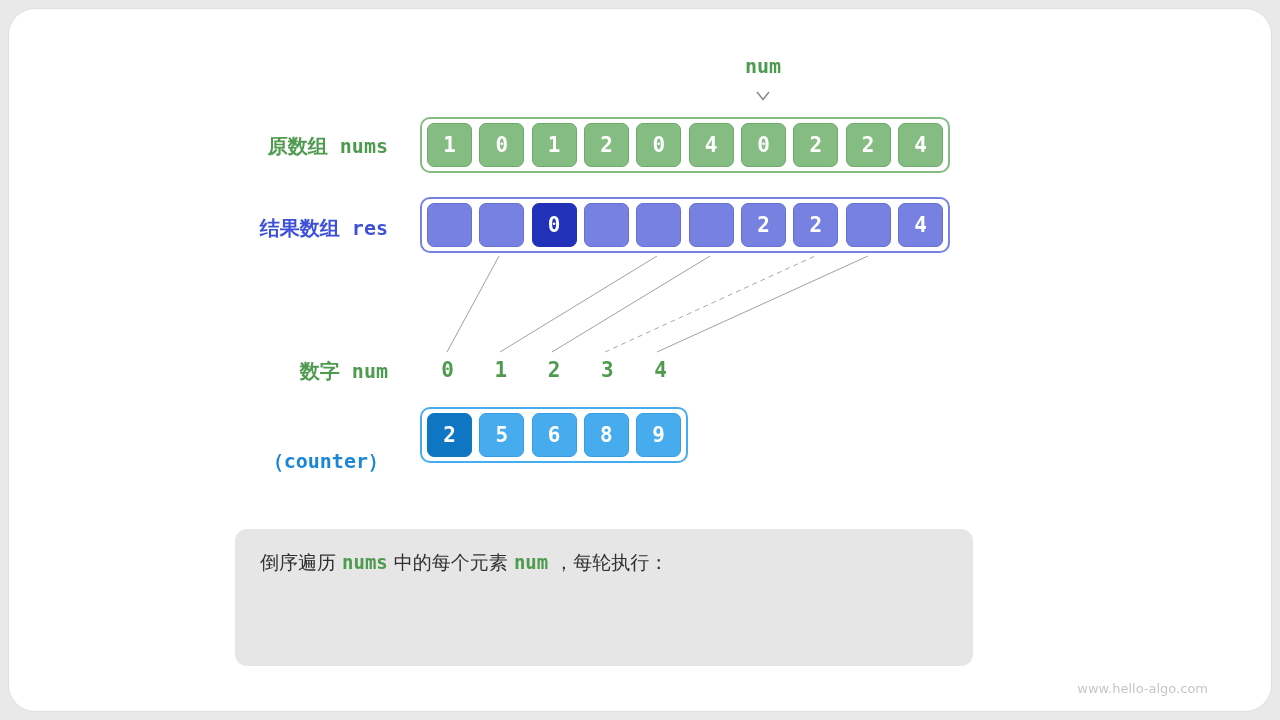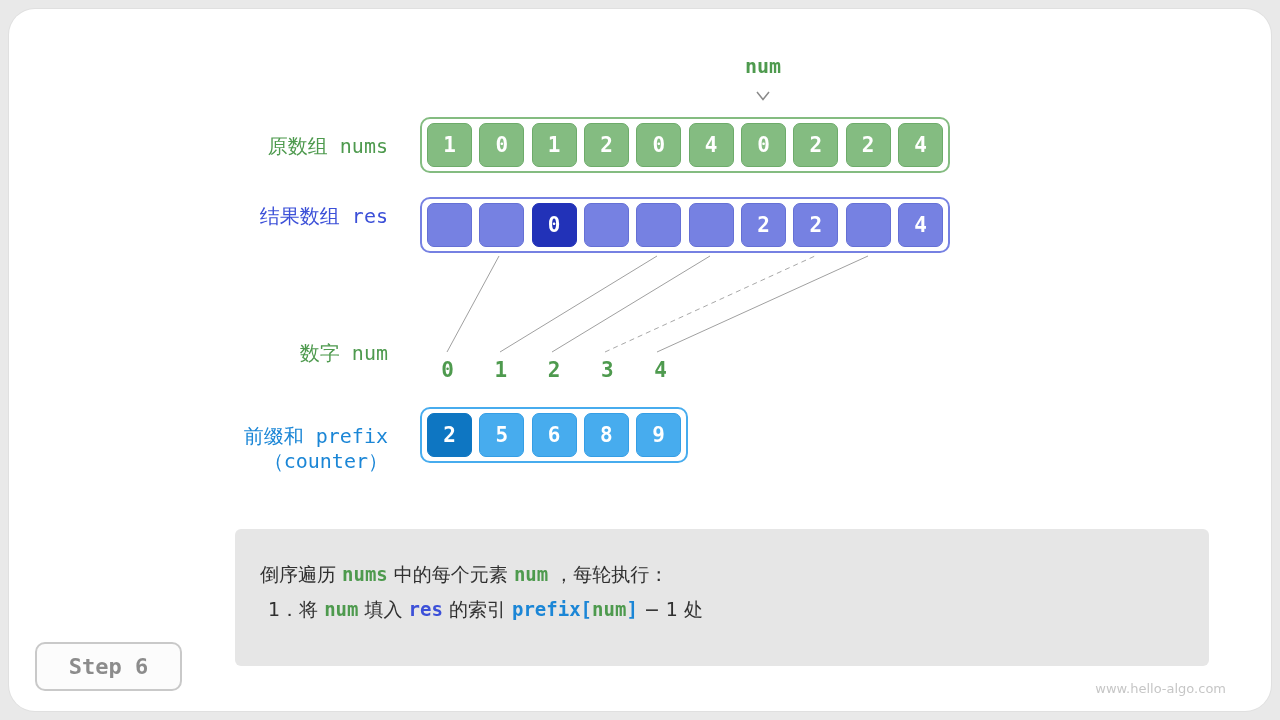--- a/index.html
+++ b/index.html
@@ -16,21 +16,21 @@
 
   .pointer-label {
     position:absolute; left:713px; top:54px; width:100px; text-align:center;
     font-size:20px; font-weight:bold; color:var(--green-text);
     font-family:"DejaVu Sans Mono","DejaVu Sans",monospace;
   }
   .pointer-arrow { position:absolute; left:756px; top:86px; width:14px; height:10px; }
 
   .row-label {
     position:absolute; right:892px; white-space:nowrap;
-    font-size:20px; font-weight:normal; line-height:26px;
+    font-size:20px; font-weight:bold; line-height:26px;
     font-family:"DejaVu Sans Mono","DejaVu Sans",monospace;
   }
   .green  { color:var(--green-text); }
   .indigo { color:var(--indigo-text); }
   .azure  { color:var(--azure-text); }
 
   .array-box {
     position:absolute; display:flex; align-items:center;
     justify-content:space-between; padding:0 5px;
     border-radius:10px; background:#ffffff;
@@ -56,61 +56,60 @@
   }
   .numrow .digit {
     width:45px; text-align:center; line-height:44px;
     font-size:21px; font-weight:bold; color:var(--green-text);
     font-family:"DejaVu Sans Mono","DejaVu Sans",monospace;
   }
 
   .connectors { position:absolute; left:0; top:0; pointer-events:none; }
 
   .note {
-    position:absolute; left:235px; top:529px; width:974px; height:137px;
-    background:var(--note-bg); border-radius:6px; padding:28px 25px;
+    position:absolute; left:235px; top:529px; width:738px; height:137px;
+    background:var(--note-bg); border-radius:12px; padding:16px 25px;
     font-size:19px; color:#303030;
   }
   .note-line { line-height:35px; white-space:nowrap; }
   .note-line:nth-child(n+2) { padding-left:8px; }
   .note-line .tok { font-family:"DejaVu Sans Mono","DejaVu Sans",monospace; font-weight:bold; }
   .tok.g { color:var(--green-text); }
   .tok.b { color:var(--indigo-text); }
   .tok.a { color:var(--azure-text); }
 
   .step {
     position:absolute; left:35px; top:642px; width:147px; height:49px;
     background:#fcfcfc; border:2px solid #c9c9c9; border-radius:10px;
     display:flex; align-items:center; justify-content:center;
     font-size:22px; font-weight:bold; color:#8c8c8c;
     font-family:"DejaVu Sans Mono","DejaVu Sans",monospace;
   }
   .watermark {
-    position:absolute; right:54px; top:681px;
+    position:absolute; right:72px; top:681px;
     font-size:13px; color:#c6c6c6;
     font-family:"DejaVu Sans","Liberation Sans",sans-serif;
   }
 </style>
 </head>
 <body>
 
 <div class="canvas">
   <div class="card"></div>
 
   <div class="pointer-label">num</div>
   <div class="pointer-arrow">
     <svg width="14" height="10" viewBox="0 0 14 10">
       <path d="M1,1 L7,8.5 L13,1" stroke="#8a8a8a" stroke-width="1.5" fill="none"></path>
     </svg>
   </div>
 
   <div class="row-label green" style="top:133px;">原数组 nums</div>
-  <div class="row-label indigo" style="top:203px;">结果数组 res</div>
-  <div class="row-label green" style="top:340px;">数字 num</div>
-  <div class="row-label azure" style="top:423px;">前缀和 prefix</div>
+  <div class="row-label indigo" style="top:215px;">结果数组 res</div>
+  <div class="row-label green" style="top:358px;">数字 num</div>
   <div class="row-label azure" style="top:448px;">（counter）</div>
 
   <div class="array-box nums">
       <div class="cell g">1</div>
       <div class="cell g">0</div>
       <div class="cell g">1</div>
       <div class="cell g">2</div>
       <div class="cell g">0</div>
       <div class="cell g">4</div>
       <div class="cell g">0</div>
@@ -148,19 +147,17 @@
   <svg class="connectors" width="1280" height="720">
     <line x1="447" y1="352" x2="499" y2="256" stroke="#a0a0a0" stroke-width="1"></line>
     <line x1="500" y1="352" x2="657" y2="256" stroke="#a0a0a0" stroke-width="1"></line>
     <line x1="552" y1="352" x2="710" y2="256" stroke="#a0a0a0" stroke-width="1"></line>
     <line x1="605" y1="352" x2="815" y2="256" stroke="#a8a8a8" stroke-width="1" stroke-dasharray="5 4"></line>
     <line x1="657" y1="352" x2="868" y2="256" stroke="#a0a0a0" stroke-width="1"></line>
   </svg>
 
   <div class="note">
       <div class="note-line"><span>倒序遍历 </span><span class="tok g">nums</span><span> 中的每个元素 </span><span class="tok g">num</span><span> ，每轮执行：</span></div>
-      <div class="note-line"><span>1．将 </span><span class="tok g">num</span><span> 填入 </span><span class="tok b">res</span><span> 的索引 </span><span class="tok a">prefix[</span><span class="tok g">num</span><span class="tok a">]</span><span> − 1 处</span></div>
     </div>
 
-  <div class="step">Step 6</div>
 
   <div class="watermark">www.hello-algo.com</div>
 </div>
 
 </body></html>

